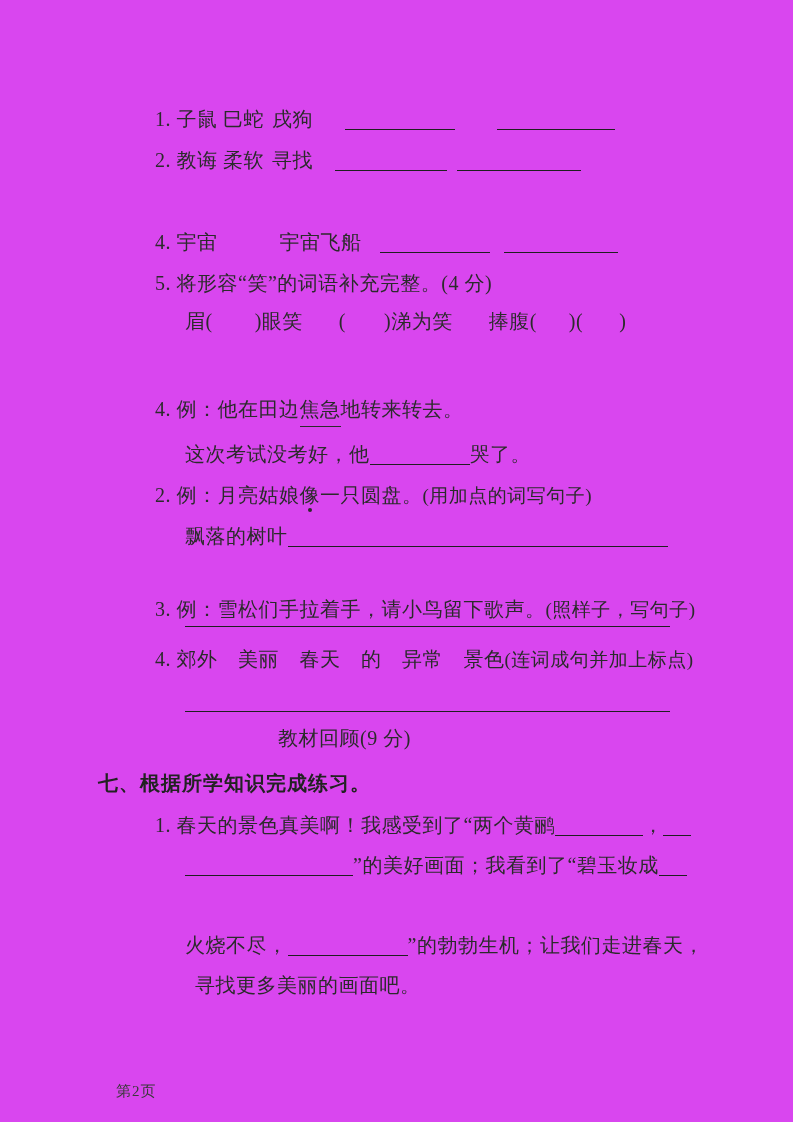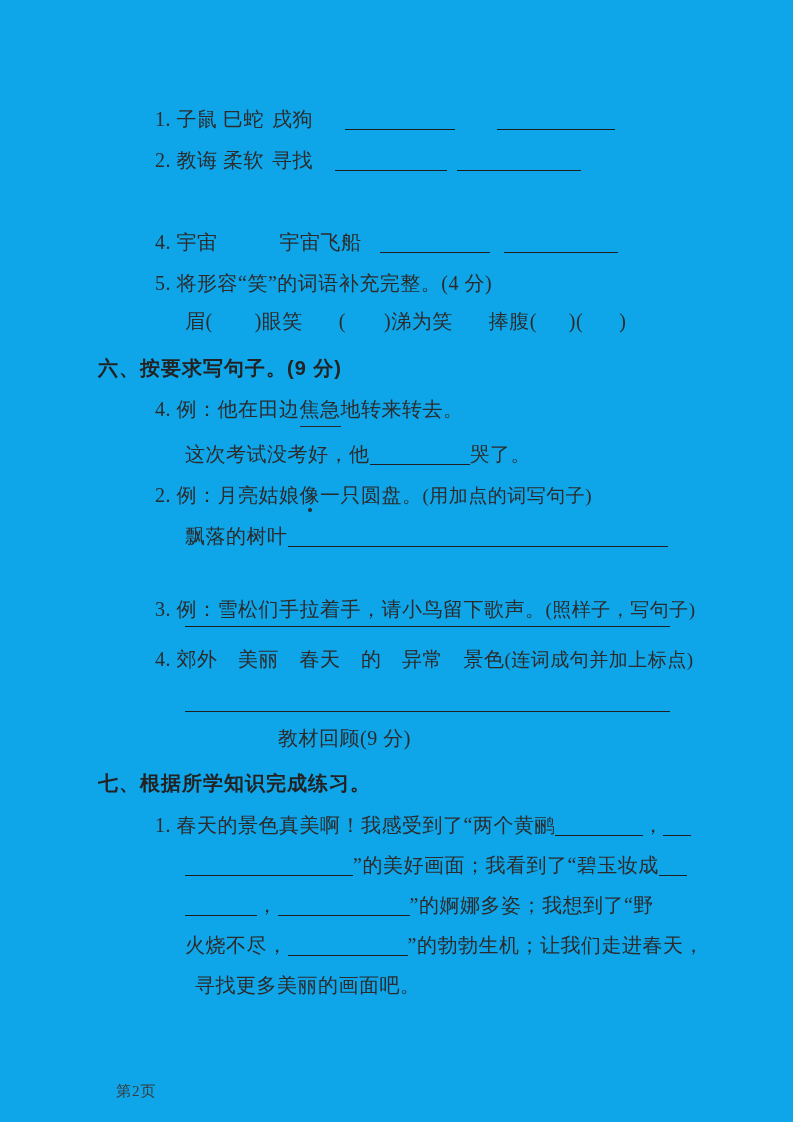--- a/index.html
+++ b/index.html
@@ -1,20 +1,20 @@
 <!DOCTYPE html>
 <html><head>
 <meta charset="utf-8">
 <style>
   html,body{margin:0;padding:0;background:#e8e8e8;}
   #page{
     position:relative;
     width:793px;height:1122px;
     margin:0 auto;
-    background:#0ea5e9;
+    background:#d946ef;
     font-family:"Liberation Serif","DejaVu Serif",serif;
     font-size:20px;
     color:#2b2b2b;
     overflow:hidden;
   }
   .line{
     position:absolute;
     white-space:pre;
     line-height:26px;
     letter-spacing:0.5px;
@@ -60,39 +60,37 @@
 
 <div id="page">
 
   <div class="line" style="left:155px;top:106px;"><span class="tok-t">1. 子鼠 巳蛇</span><span class="tok-sp" style="width: 8px;"></span><span class="tok-t">戌狗</span><span class="tok-sp" style="width: 32px;"></span><span class="tok-b" style="width: 110px;"></span><span class="tok-sp" style="width: 42px;"></span><span class="tok-b" style="width: 118px;"></span></div>
   <div class="line" style="left:155px;top:147px;"><span class="tok-t">2. 教诲 柔软</span><span class="tok-sp" style="width: 8px;"></span><span class="tok-t">寻找</span><span class="tok-sp" style="width: 22px;"></span><span class="tok-b" style="width: 112px;"></span><span class="tok-sp" style="width: 10px;"></span><span class="tok-b" style="width: 124px;"></span></div>
   <div class="line" style="left:155px;top:229px;"><span class="tok-t">4. 宇宙</span><span class="tok-sp" style="width: 62px;"></span><span class="tok-t">宇宙飞船</span><span class="tok-sp" style="width: 18px;"></span><span class="tok-b" style="width: 110px;"></span><span class="tok-sp" style="width: 14px;"></span><span class="tok-b" style="width: 114px;"></span></div>
 
   <div class="line" style="left:155px;top:270px;"><span class="tok-t">5. 将形容“笑”的词语补充完整。(4 分)</span></div>
   <div class="line" style="left:185px;top:308px;"><span class="tok-t">眉(</span><span class="tok-sp" style="width: 42px;"></span><span class="tok-t">)眼笑</span><span class="tok-sp" style="width: 36px;"></span><span class="tok-t">(</span><span class="tok-sp" style="width: 38px;"></span><span class="tok-t">)涕为笑</span><span class="tok-sp" style="width: 36px;"></span><span class="tok-t">捧腹(</span><span class="tok-sp" style="width: 32px;"></span><span class="tok-t">)(</span><span class="tok-sp" style="width: 36px;"></span><span class="tok-t">)</span></div>
 
-  <div class="line hdr" style="left:98px;top:355px;"><span class="tok-t">六、按要求写句子。(9 分)</span></div>
 
   <div class="line" style="left:155px;top:396px;"><span class="tok-t">4. 例：他在田边</span><span class="tok-u">焦急</span><span class="tok-t">地转来转去。</span></div>
   <div class="line" style="left:185px;top:441px;"><span class="tok-t">这次考试没考好，他</span><span class="tok-b" style="width: 100px;"></span><span class="tok-t">哭了。</span></div>
 
   <div class="line" style="left:155px;top:482px;"><span class="tok-t">2. 例：月亮姑娘</span><span class="tok-d">像</span><span class="tok-t">一只圆盘。</span><span class="tok-k">(用加点的词写句子)</span></div>
   <div class="line" style="left:185px;top:523px;"><span class="tok-t">飘落的树叶</span><span class="tok-b" style="width: 380px;"></span></div>
 
   <div class="line" style="left:155px;top:584px;margin-top:12px;"><span class="tok-t">3. 例：雪松们手拉着手，请小鸟留下歌声。</span><span class="tok-k">(照样子，写句子)</span></div>
   <div class="line" style="left:185px;top:603px;"><span class="tok-b" style="width: 485px;"></span></div>
 
   <div class="line" style="left:155px;top:646px;"><span class="tok-t">4. 郊外　美丽　春天　的　异常　景色</span><span class="tok-k">(连词成句并加上标点)</span></div>
   <div class="line" style="left:185px;top:688px;"><span class="tok-b" style="width: 485px;"></span></div>
 
   <div class="line" style="left:278px;top:725px;"><span class="tok-t">教材回顾(9 分)</span></div>
 
   <div class="line hdr" style="left:98px;top:770px;"><span class="tok-t">七、根据所学知识完成练习。</span></div>
 
   <div class="line" style="left:155px;top:812px;"><span class="tok-t">1. 春天的景色真美啊！我感受到了“两个黄鹂</span><span class="tok-b" style="width: 88px;"></span><span class="tok-t">，</span><span class="tok-b" style="width: 28px;"></span></div>
   <div class="line" style="left:185px;top:852px;"><span class="tok-b" style="width: 168px;"></span><span class="tok-t">”的美好画面；我看到了“碧玉妆成</span><span class="tok-b" style="width: 28px;"></span></div>
-  <div class="line" style="left:185px;top:892px;"><span class="tok-b" style="width: 72px;"></span><span class="tok-t">，</span><span class="tok-b" style="width: 132px;"></span><span class="tok-t">”的婀娜多姿；我想到了“野</span></div>
   <div class="line" style="left:185px;top:932px;"><span class="tok-t">火烧不尽，</span><span class="tok-b" style="width: 120px;"></span><span class="tok-t">”的勃勃生机；让我们走进春天，</span></div>
   <div class="line" style="left:195px;top:972px;"><span class="tok-t">寻找更多美丽的画面吧。</span></div>
 
   <div class="line footer" style="left:72px;top:1078px;">第2页</div>
 
 </div>
 
 </body></html>

